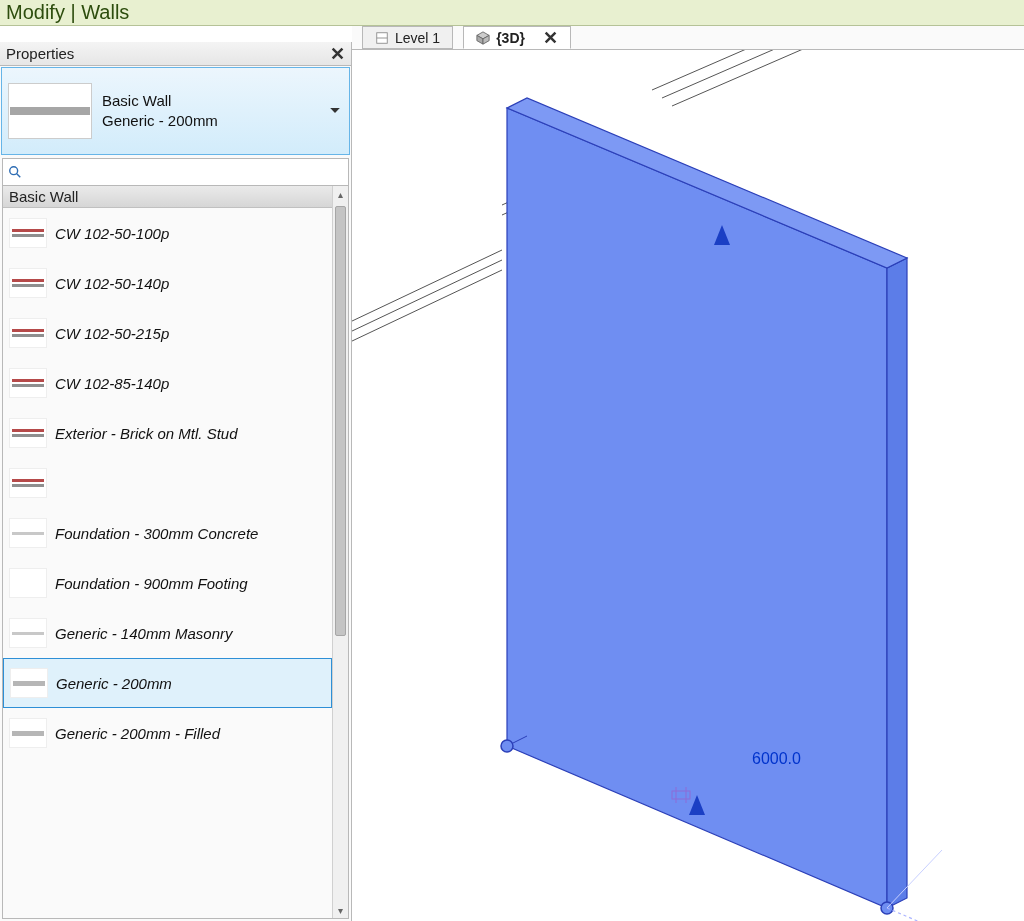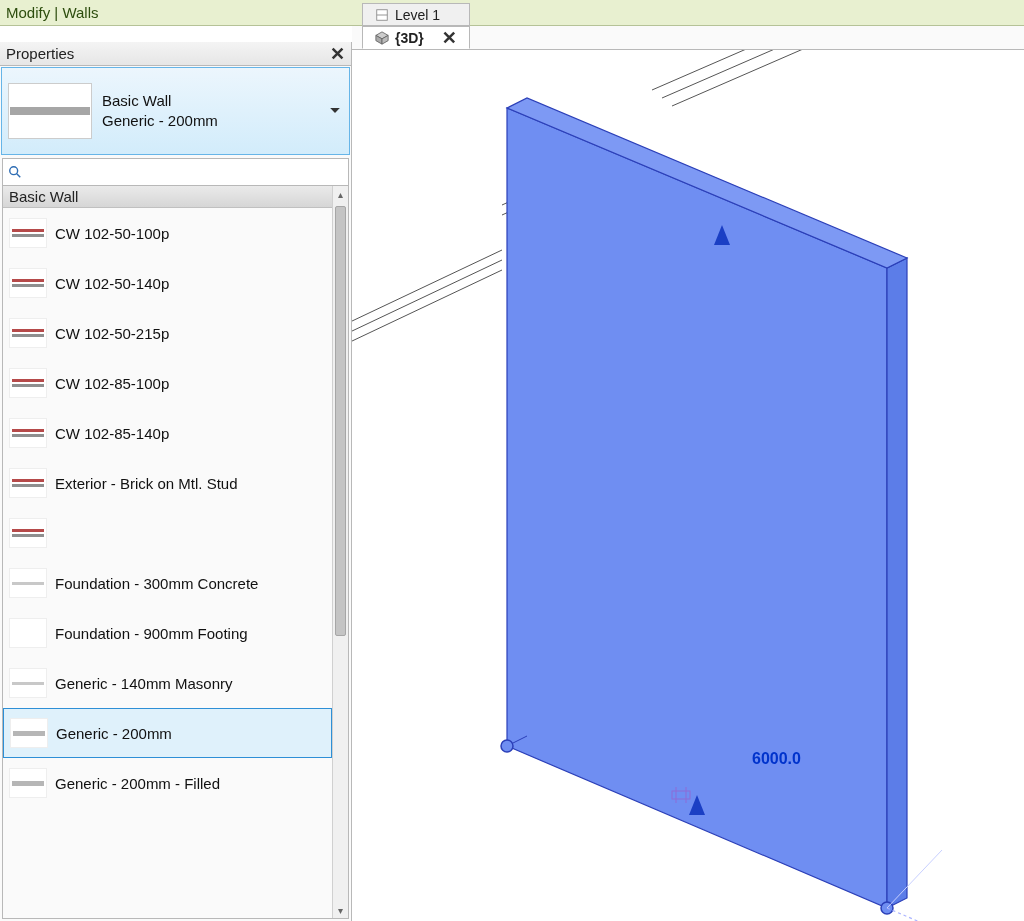--- a/index.html
+++ b/index.html
@@ -1,21 +1,21 @@
 <!DOCTYPE html>
 <html><head>
 <meta charset="utf-8">
 <style>
   * { box-sizing: border-box; margin: 0; padding: 0; }
   html, body { width: 1024px; height: 921px; font-family: "Segoe UI", Arial, sans-serif; font-size: 15px; overflow: hidden; background: #fff; }
 
   
   .ribbon-title {
     width: 100%; height: 26px; background: #e8f0d0; border-bottom: 1px solid #b5c297;
-    display: flex; align-items: center; padding-left: 6px; color: #2d4d0e; font-size: 15px;
+    display: flex; align-items: center; padding-left: 6px; color: #2d4d0e; font-size: 20px;
   }
 
   .main { display: flex; height: calc(100% - 26px); }
 
   
   .props-panel { width: 352px; border-right: 1px solid #b8b8b8; display: flex; flex-direction: column; background: #fafafa; margin-top: 16px; }
   .props-header {
     height: 24px; background: linear-gradient(#f4f4f4,#e6e6e6);
     border-bottom: 1px solid #b8b8b8; display: flex; align-items: center;
     padding-left: 6px; font-size: 15px; color: #222;
@@ -49,21 +49,21 @@
   .type-item { height: 50px; display: flex; align-items: center; padding-left: 6px; cursor: pointer; }
   .type-item .mini {
     width: 38px; height: 30px; background: #fff; border: 1px solid #eee;
     display: flex; flex-direction: column; justify-content: center; gap: 2px; padding: 2px;
   }
   .type-item .mini .l1 { height: 3px; background: #b64a4a; }
   .type-item .mini .l2 { height: 3px; background: #8f8f8f; }
   .type-item.grey .mini .l1 { height: 5px; background: #b6b6b6; }
   .type-item.blank .mini { border: 1px solid #eee; }
   .type-item.thin .mini .l1 { height: 3px; background: #c8c8c8; }
-  .type-item .tlabel { margin-left: 8px; color: #111; }
+  .type-item .tlabel { margin-left: 8px; color: #111; font-style: italic; }
 
   .type-item.selected { border: 1px solid #2d8fd6; background: #dff1fb; }
 
   .scrollbar { width: 16px; background: #f0f0f0; border-left: 1px solid #d0d0d0; position: relative; }
   .scrollbar .thumb { position: absolute; left: 2px; right: 2px; top: 20px; height: 430px; background: #c4c4c4; border: 1px solid #a6a6a6; border-radius: 2px; }
   .scrollbar .up, .scrollbar .down { position: absolute; left: 0; right: 0; height: 16px; display: flex; align-items: center; justify-content: center; color: #666; font-size: 10px; }
   .scrollbar .up { top: 0; } .scrollbar .down { bottom: 0; }
 
   
   .right { flex: 1; display: flex; flex-direction: column; }
@@ -73,21 +73,21 @@
     background: #fff; padding: 0 12px; display: flex; align-items: center; gap: 6px;
     font-size: 14px; color: #222; cursor: pointer;
   }
   .vtab.inactive { background: #f0f0f0; border-bottom-color: #b8b8b8; }
   .vtab .ticon { width: 14px; height: 14px; }
   .vtab .xclose { margin-left: 12px; font-weight: 700; font-size: 18px; color: #333; }
 
   .viewport { flex: 1; position: relative; background: #fff; overflow: hidden; }
   .viewport svg { width: 100%; height: 100%; }
 
-  .dim-label { position: absolute; color: #0033cc; font-size: 16px; font-weight: 700; }
+  .dim-label { position: absolute; color: #0033cc; font-size: 16px; font-weight: 400; }
 </style>
 </head>
 <body>
 
 <div class="ribbon-title">
   <span>Modify | Walls</span>
 </div>
 
 <div class="main">
 
@@ -144,27 +144,20 @@
                 <div class="l1"></div>
                 <div class="l2"></div>
               </div>
               <span class="tlabel">CW 102-50-215p</span>
             </div>
             <div class="type-item red">
               <div class="mini">
                 <div class="l1"></div>
                 <div class="l2"></div>
               </div>
-              <span class="tlabel">CW 102-85-100p</span>
-            </div>
-            <div class="type-item red">
-              <div class="mini">
-                <div class="l1"></div>
-                <div class="l2"></div>
-              </div>
               <span class="tlabel">CW 102-85-140p</span>
             </div>
             <div class="type-item red">
               <div class="mini">
                 <div class="l1"></div>
                 <div class="l2"></div>
               </div>
               <span class="tlabel">Exterior - Brick on Mtl. Stud</span>
             </div>
             <div class="type-item red">
@@ -206,21 +199,21 @@
       <div class="scrollbar">
         <div class="up">▴</div>
         <div class="thumb"></div>
         <div class="down">▾</div>
       </div>
     </div>
   </div>
 
   <div class="right">
     <div class="view-tabs">
-      <div id="view-tabs-host" style="display: flex; gap: 0; flex-direction: column;">
+      <div id="view-tabs-host" style="display: flex; gap: 10px;">
           <div class="vtab inactive">
             <span class="ticon"><svg viewBox="0 0 16 16">
                 <rect x="2" y="2" width="12" height="12" fill="#fff" stroke="#888"></rect>
                 <line x1="2" y1="8" x2="14" y2="8" stroke="#888"></line>
               </svg></span>
             <span>Level 1</span>
           </div>
           <div class="vtab">
             <span class="ticon"><svg viewBox="0 0 16 16">
                 <polygon points="8,1 15,5 8,9 1,5" fill="#ccc" stroke="#666"></polygon>

